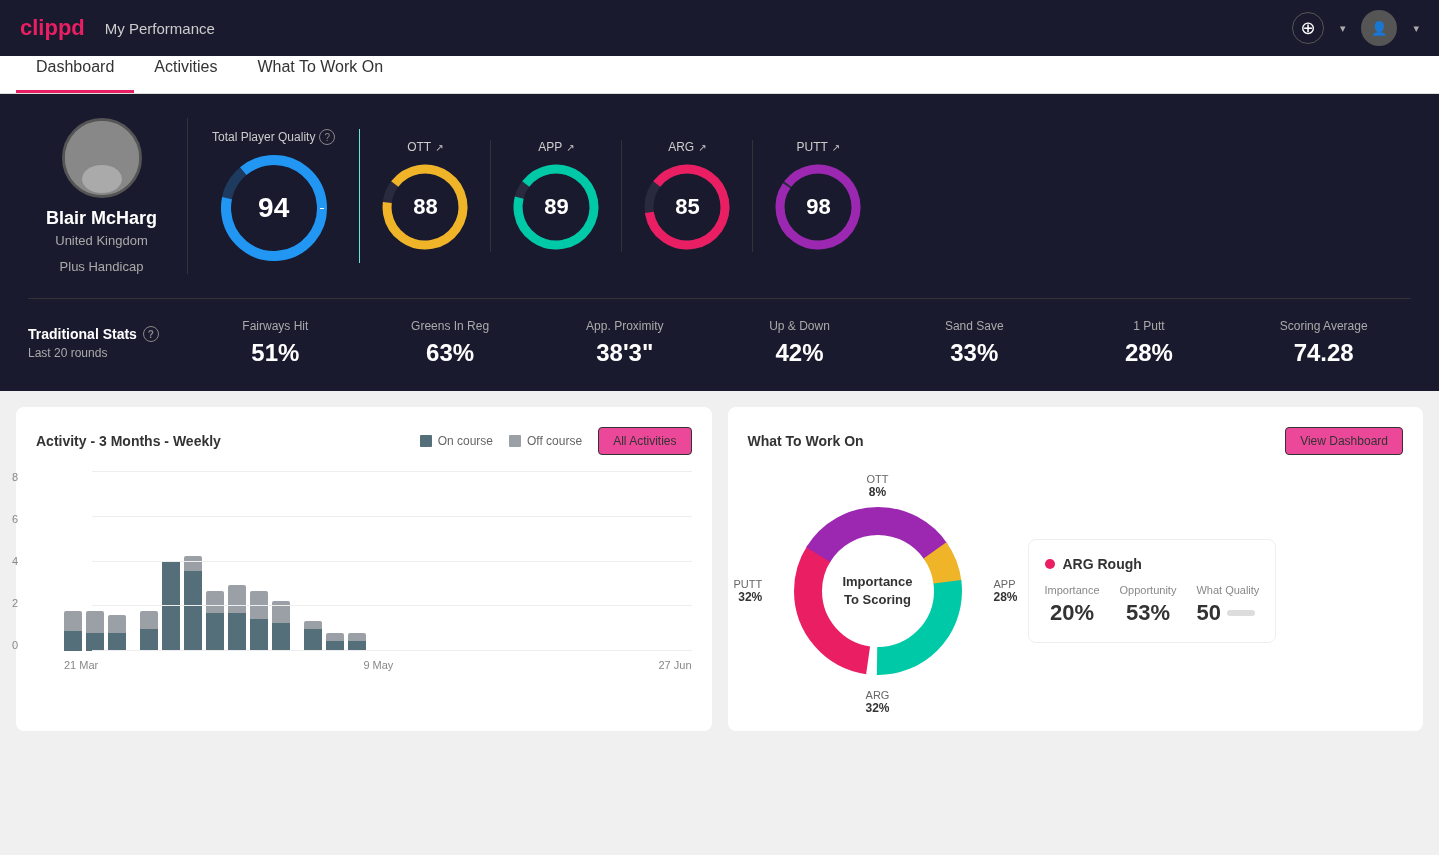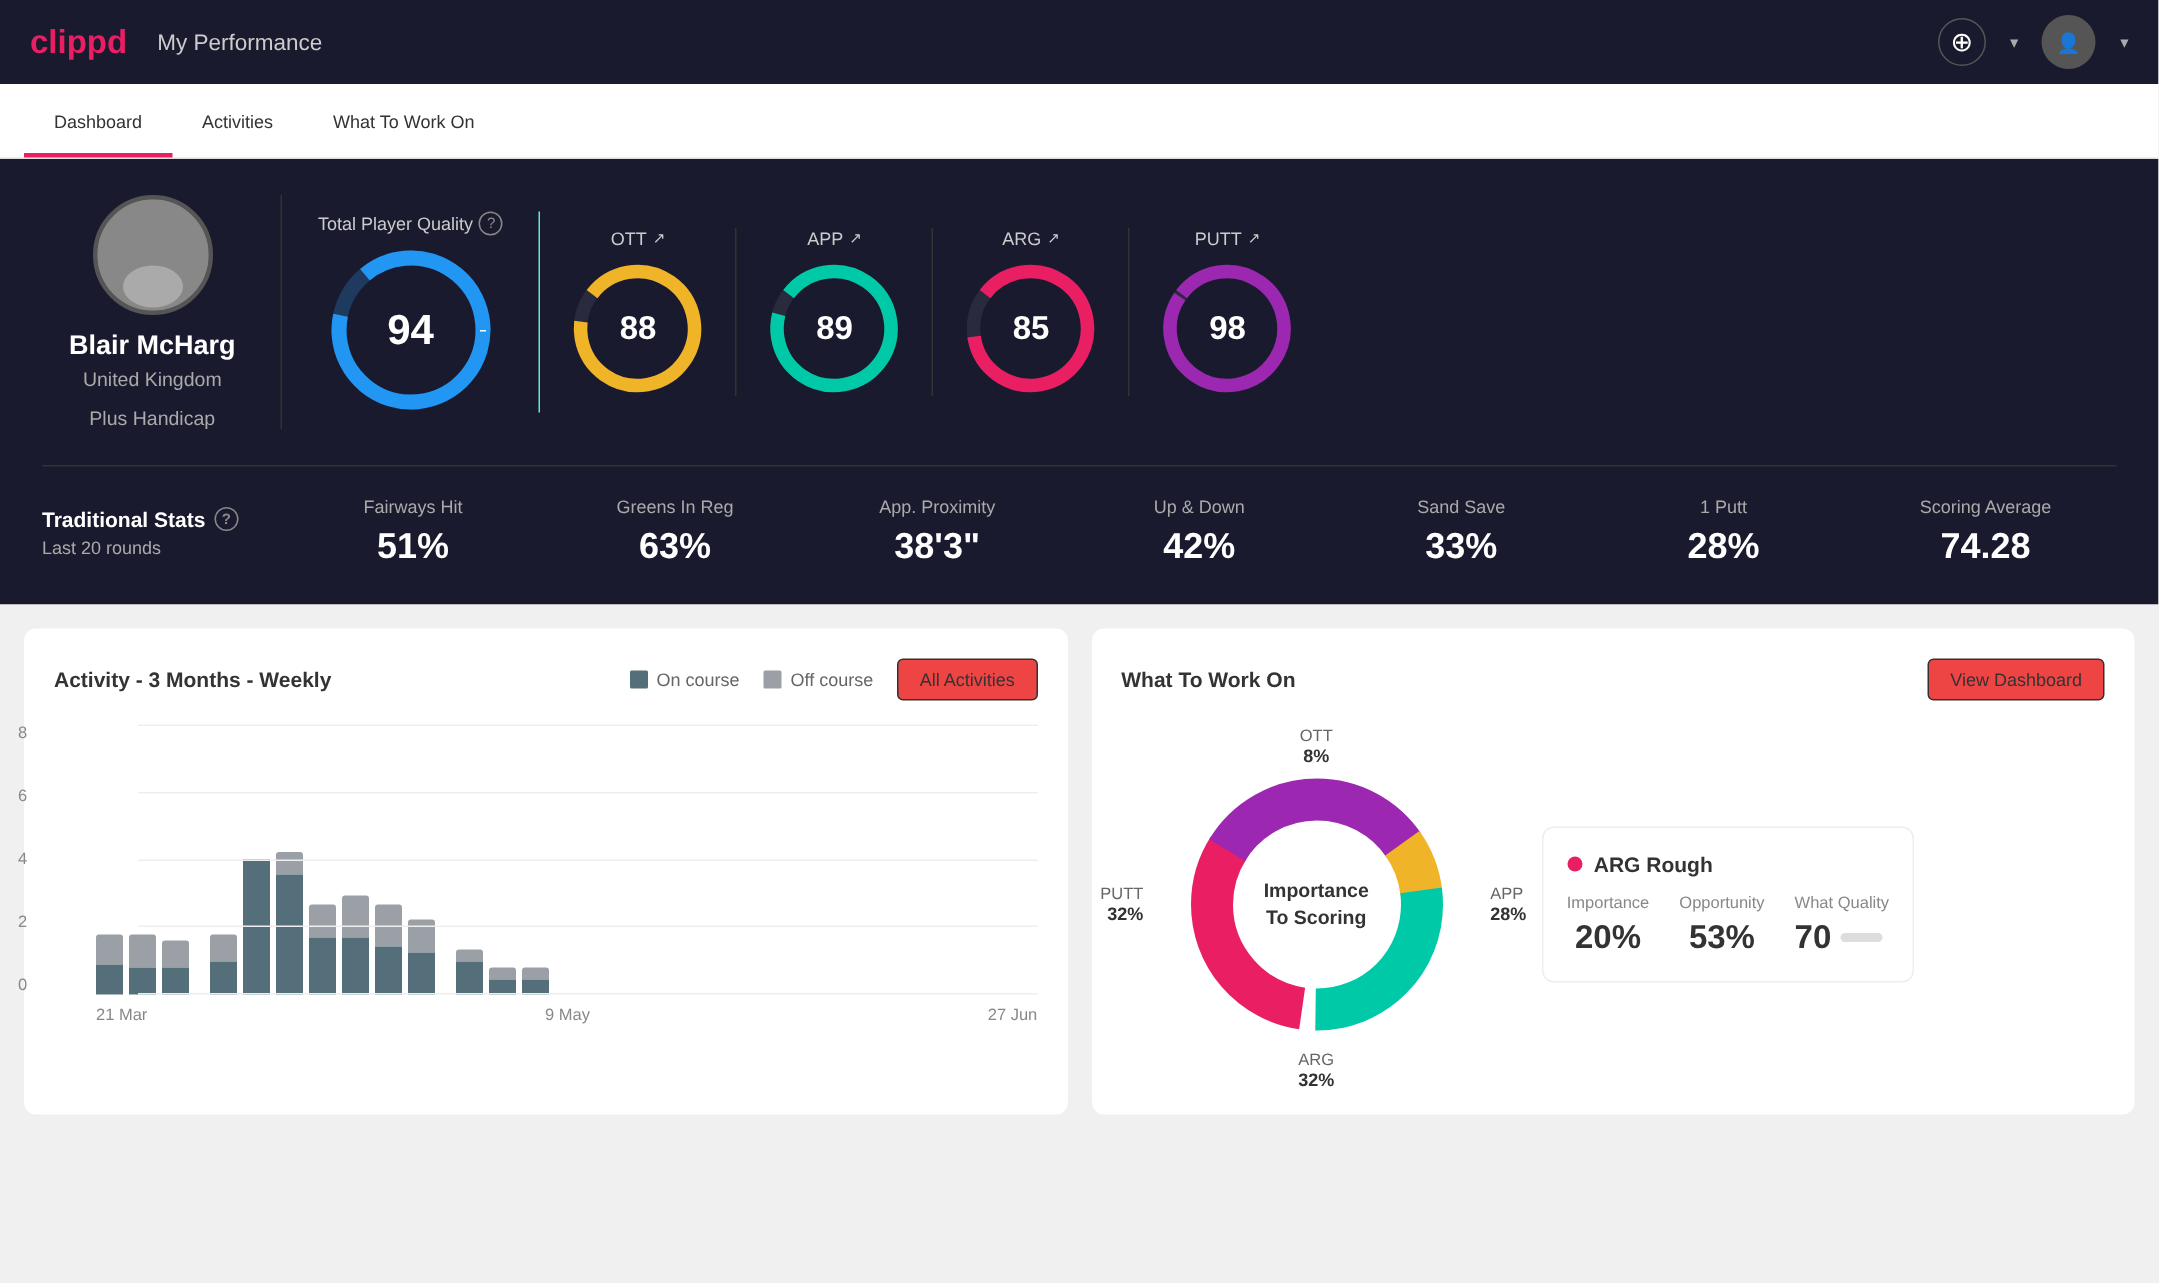--- a/index.html
+++ b/index.html
@@ -40,22 +40,22 @@
     }
 
     
     .nav-tabs {
       background: #fff;
       display: flex;
       border-bottom: 1px solid #ddd;
       padding: 0 16px;
     }
     .nav-tab {
-      padding: 18px 20px 14px;
-      font-size: 12px;
+      padding: 2px 20px 14px;
+      font-size: 16px;
       color: #333;
       cursor: pointer;
       border-bottom: 3px solid transparent;
       text-decoration: none;
     }
     .nav-tab.active {
       border-bottom: 3px solid #e91e63;
       color: #333;
       font-weight: 500;
     }
@@ -162,21 +162,21 @@
       align-items: center;
       justify-content: space-between;
       margin-bottom: 16px;
     }
     .activity-title { font-size: 14px; font-weight: 600; color: #333; }
     .legend { display: flex; align-items: center; gap: 16px; font-size: 12px; color: #666; }
     .legend-item { display: flex; align-items: center; gap: 6px; }
     .legend-dot { width: 12px; height: 12px; border-radius: 1px; }
     .btn-outline {
       border: 1px solid #333;
-      background: #ef4444;
+      background: #ec4899;
       color: #333;
       padding: 6px 14px;
       font-size: 12px;
       cursor: pointer;
       border-radius: 4px;
     }
     .chart-bars {
       display: flex;
       align-items: flex-end;
       height: 180px;
@@ -544,21 +544,21 @@
             <div class="info-metric-label">Importance</div>
             <div class="info-metric-value">20%</div>
           </div>
           <div class="info-metric">
             <div class="info-metric-label">Opportunity</div>
             <div class="info-metric-value">53%</div>
           </div>
           <div class="info-metric">
             <div class="info-metric-label">What Quality</div>
             <div style="display:flex;align-items:center;gap:6px;">
-              <div class="info-metric-value">70</div>
+              <div class="info-metric-value">50</div>
               <div style="width:28px;height:6px;background:#ddd;border-radius:3px;"></div>
             </div>
           </div>
         </div>
       </div>
     </div>
   </div>
 
 </div>
 

